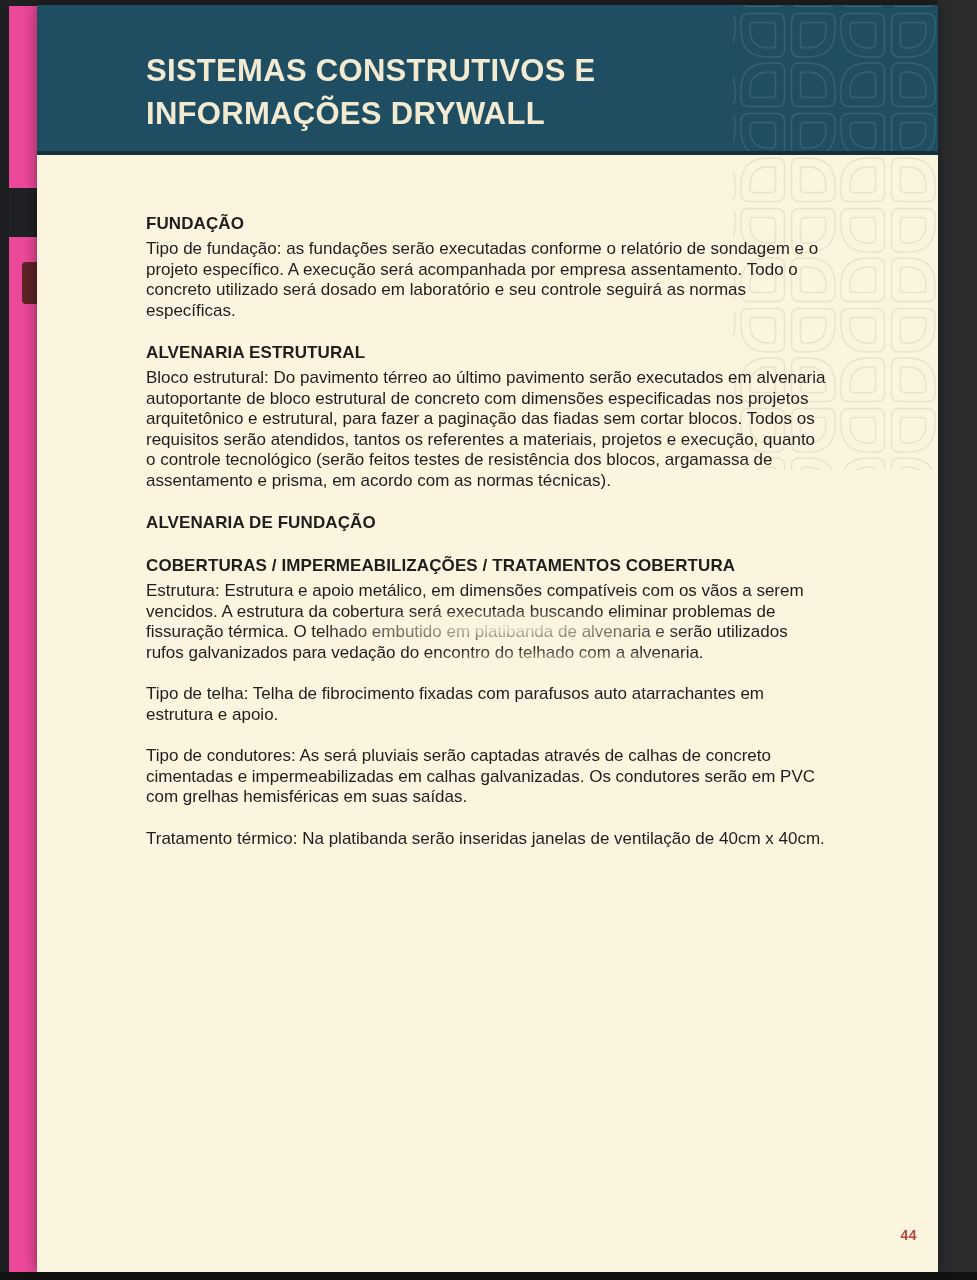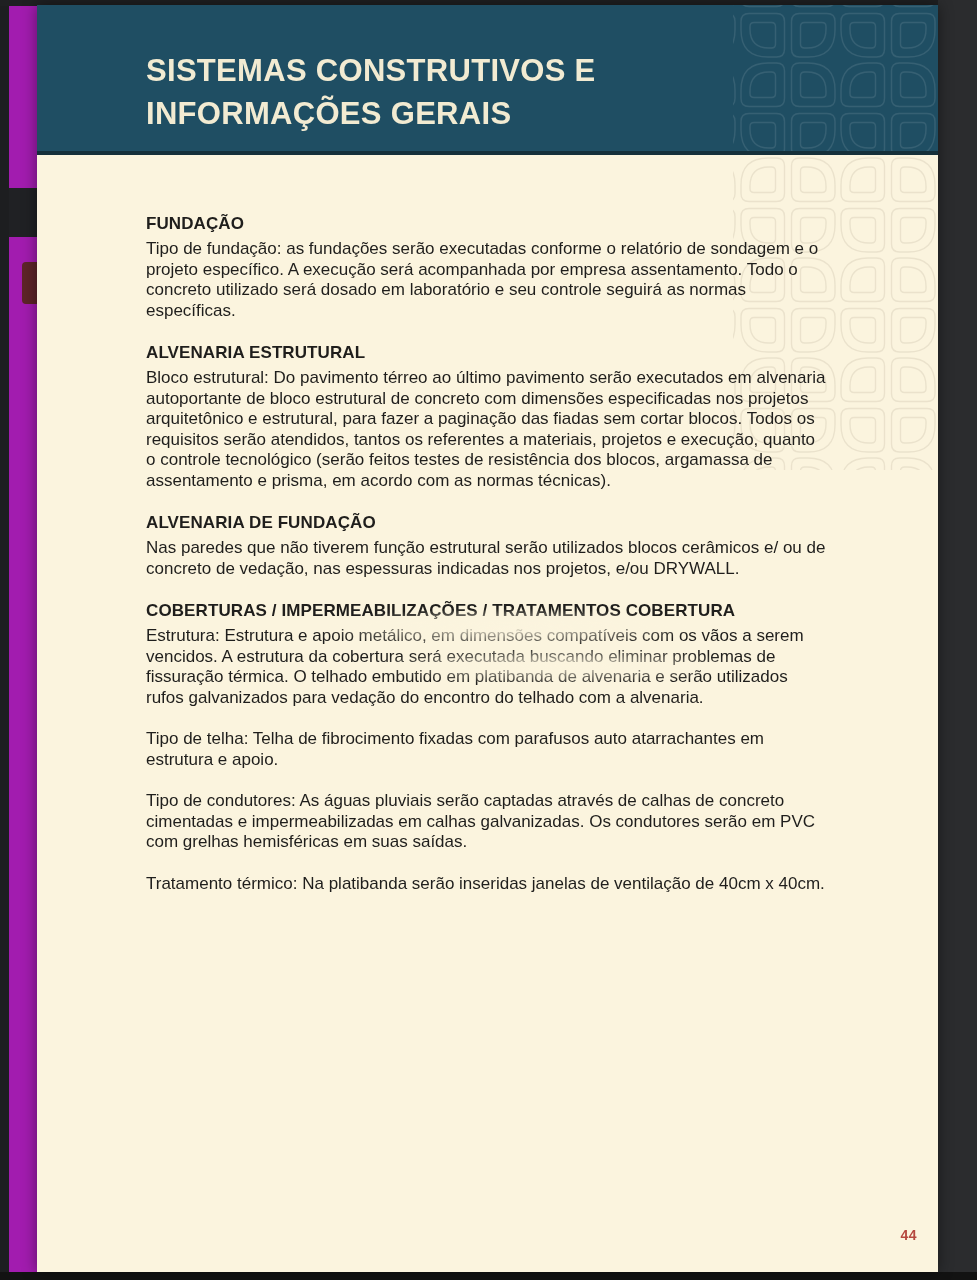--- a/index.html
+++ b/index.html
@@ -1,19 +1,19 @@
 <!DOCTYPE html>
 <html><head>
 <meta charset="utf-8">
 <style>
   html,body{margin:0;padding:0;background:#2c2d2f;}
   *{box-sizing:border-box;}
   .canvas{
     position:relative;width:977px;height:1280px;overflow:hidden;
-    background:#a21caf;
+    background:#ec4899;
     font-family:"Liberation Sans", sans-serif;
   }
   
   .bg-left-col{position:absolute;left:0;top:0;width:9px;height:1280px;background:#1d1e20;}
   .bg-top-strip{position:absolute;left:0;top:0;width:977px;height:6px;background:#1f2022;}
   .bg-bottom-strip{position:absolute;left:0;top:1272px;width:977px;height:8px;background:#121212;}
   .bg-right-col{position:absolute;left:938px;top:0;width:39px;height:1280px;background:#2b2c2e;}
   .bg-shadow-rect{position:absolute;left:9px;top:188px;width:37px;height:49px;background:#202124;}
   .bg-red-accent{position:absolute;left:22px;top:262px;width:16px;height:42px;background:#5e2428;border-radius:4px 0 0 4px;}
 
@@ -92,21 +92,21 @@
           </g>
           <pattern id="wmH" width="100" height="100" patternUnits="userSpaceOnUse" patternTransform="translate(5,-45)">
             <use href="#motifH"></use>
           </pattern>
         </defs>
         <rect width="205" height="150" fill="url(#wmH)"></rect>
       </svg>
 
       <h1 class="page-title">
         <span>SISTEMAS CONSTRUTIVOS E</span><br>
-        <span>INFORMAÇÕES GERAIS</span>
+        <span>INFORMAÇÕES DRYWALL</span>
       </h1>
     </div>
 
     <div class="page-body">
 
       <svg class="wm" width="205" height="315" viewBox="0 0 205 315" xmlns="http://www.w3.org/2000/svg">
         <defs>
           <g id="motifB" fill="none" stroke="rgba(120,108,82,0.13)" stroke-width="1.4">
             <path d="M 30,3 H 38.5 Q 46.5,3 46.5,11 V 38.5 Q 46.5,46.5 38.5,46.5 H 11 Q 3,46.5 3,38.5 V 30 Q 3,3 30,3 Z"></path>
             <path d="M 31,12 H 33.5 Q 37.5,12 37.5,16 V 33.5 Q 37.5,37.5 33.5,37.5 H 16 Q 12,37.5 12,33.5 V 31 Q 12,12 31,12 Z"></path>
@@ -137,34 +137,33 @@
           <p>Tipo de fundação: as fundações serão executadas conforme o relatório de sondagem e o projeto específico. A execução será acompanhada por empresa assentamento. Todo o concreto utilizado será dosado em laboratório e seu controle seguirá as normas específicas.</p>
         </div>
 
         <div class="section">
           <h2>ALVENARIA ESTRUTURAL</h2>
           <p>Bloco estrutural: Do pavimento térreo ao último pavimento serão executados em alvenaria autoportante de bloco estrutural de concreto com dimensões especificadas nos projetos arquitetônico e estrutural, para fazer a paginação das fiadas sem cortar blocos. Todos os requisitos serão atendidos, tantos os referentes a materiais, projetos e execução, quanto o controle tecnológico (serão feitos testes de resistência dos blocos, argamassa de assentamento e prisma, em acordo com as normas técnicas).</p>
         </div>
 
         <div class="section">
           <h2>ALVENARIA DE FUNDAÇÃO</h2>
-          <p>Nas paredes que não tiverem função estrutural serão utilizados blocos cerâmicos e/ ou de concreto de vedação, nas espessuras indicadas nos projetos, e/ou DRYWALL.</p>
         </div>
 
         <div class="section">
           <h2>COBERTURAS / IMPERMEABILIZAÇÕES / TRATAMENTOS COBERTURA</h2>
           <p>Estrutura: Estrutura e apoio metálico, em dimensões compatíveis com os vãos a serem vencidos. A estrutura da cobertura será executada buscando eliminar problemas de fissuração térmica. O telhado embutido em platibanda de alvenaria e serão utilizados rufos galvanizados para vedação do encontro do telhado com a alvenaria.</p>
         </div>
 
         <div class="section">
           <p>Tipo de telha: Telha de fibrocimento fixadas com parafusos auto atarrachantes em estrutura e apoio.</p>
         </div>
 
         <div class="section">
-          <p>Tipo de condutores: As águas pluviais serão captadas através de calhas de concreto cimentadas e impermeabilizadas em calhas galvanizadas. Os condutores serão em PVC com grelhas hemisféricas em suas saídas.</p>
+          <p>Tipo de condutores: As será pluviais serão captadas através de calhas de concreto cimentadas e impermeabilizadas em calhas galvanizadas. Os condutores serão em PVC com grelhas hemisféricas em suas saídas.</p>
         </div>
 
         <div class="section">
           <p>Tratamento térmico: Na platibanda serão inseridas janelas de ventilação de 40cm x 40cm.</p>
         </div>
 
       </div>
 
       <div class="scan-highlight"></div>
 

